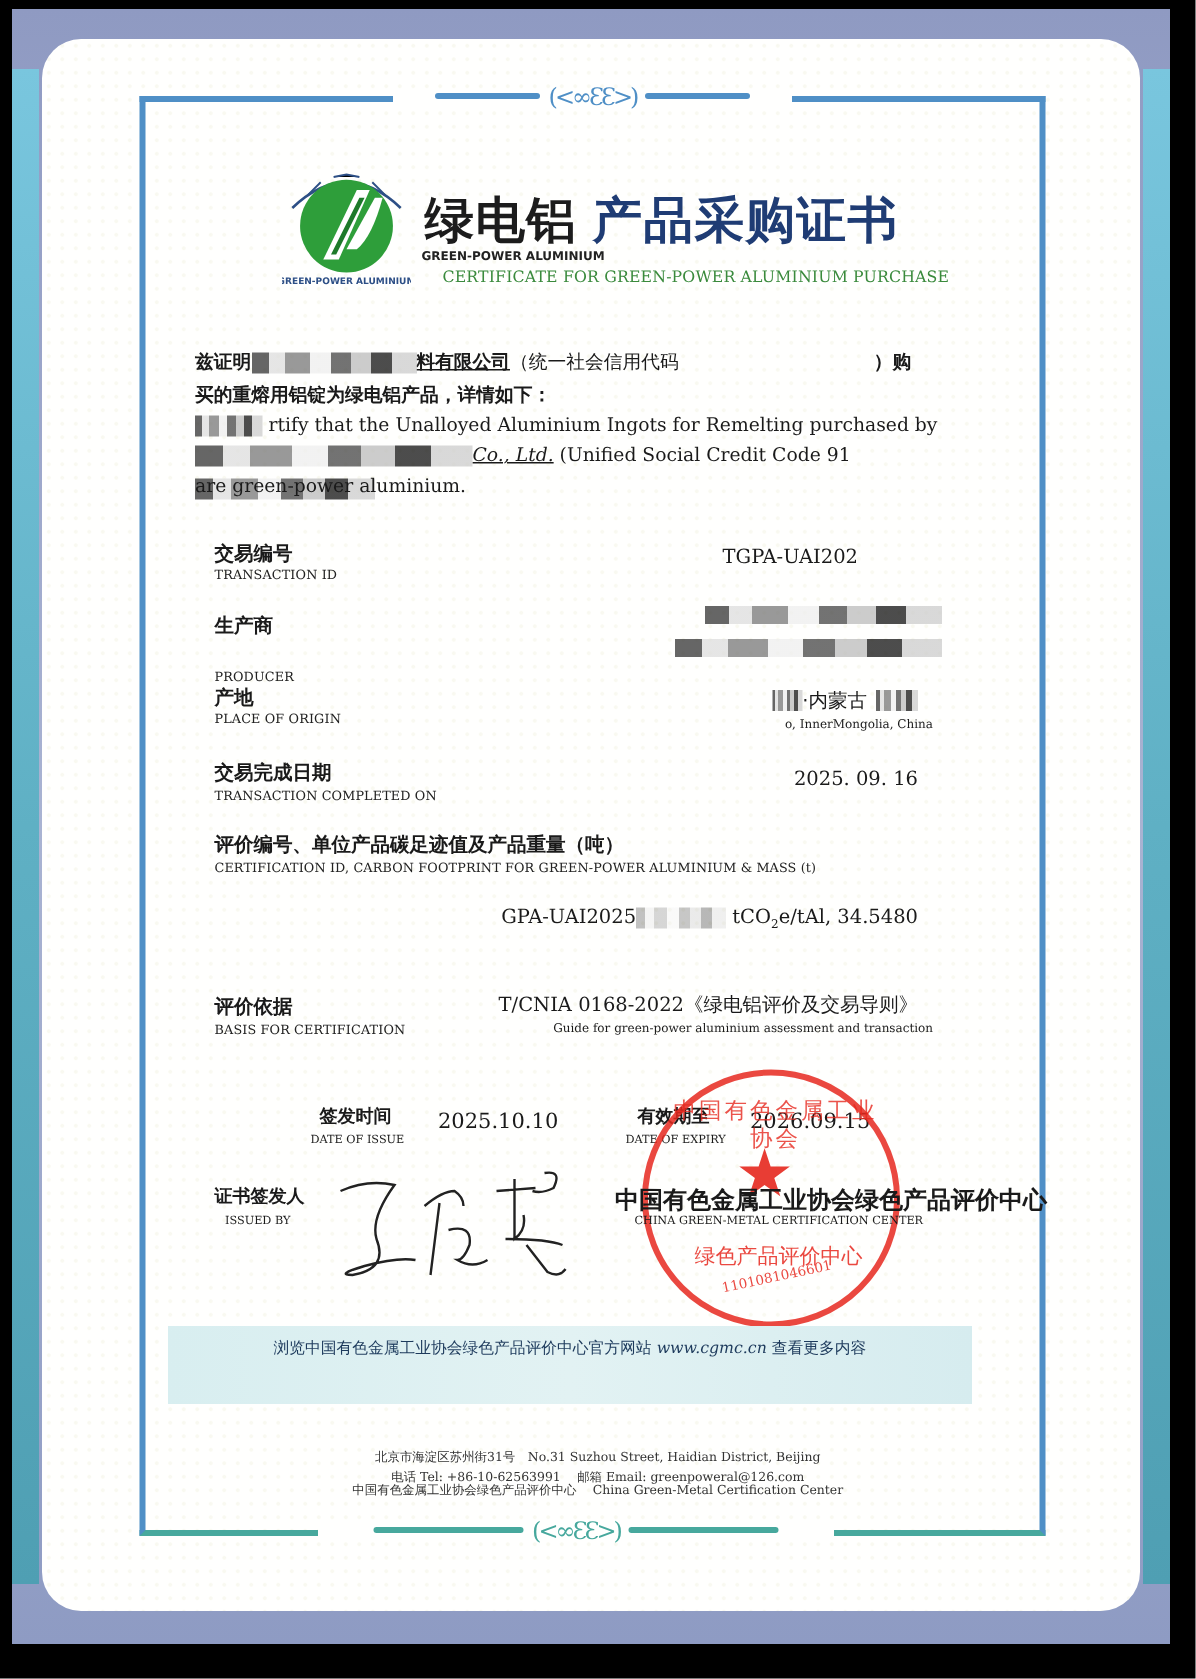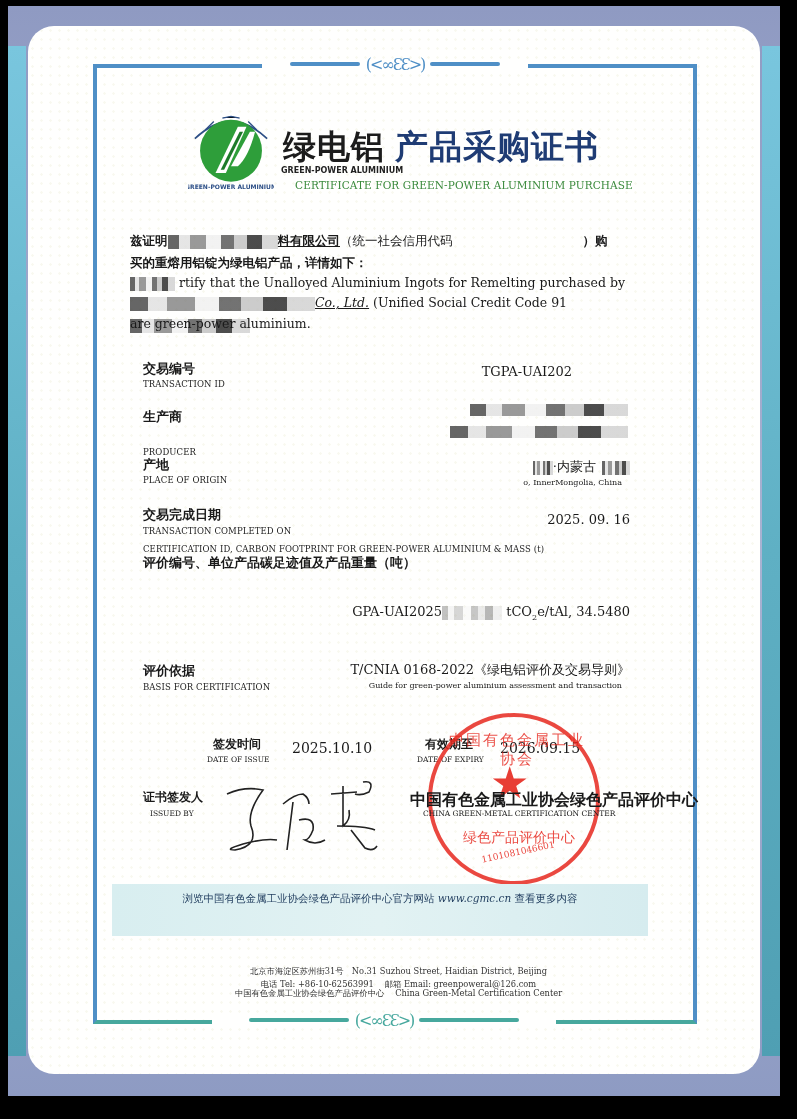--- a/index.html
+++ b/index.html
@@ -34,21 +34,21 @@
   .title-en { position:absolute; left:295px; top:179px; font-size:10.5px; color:#3a8a3c; letter-spacing:0.1px; white-space:nowrap; }
 
   .para { position:absolute; left:130px; width:520px; font-size:12.5px; line-height:22px; }
   .cn { font-family:"DejaVu Sans",sans-serif; font-weight:bold; }
   .blur { display:inline-block; height:14px; vertical-align:middle;
      background:linear-gradient(90deg,#333 0 10%,#ddd 10% 20%,#777 20% 35%,#eee 35% 48%,#444 48% 60%,#bbb 60% 72%,#111 72% 85%,#ccc 85% 100%); opacity:0.75; }
   .u { text-decoration:underline; }
 
   .field-cn { position:absolute; left:143px; font-family:"DejaVu Sans",sans-serif; font-weight:bold; font-size:13px; }
   .field-en { position:absolute; left:143px; font-size:8.5px; color:#222; letter-spacing:0.1px; }
-  .value { position:absolute; right:167px; font-size:13px; text-align:right; white-space:nowrap; }
+  .value { position:absolute; right:185px; font-size:13px; text-align:right; white-space:nowrap; }
   .value-small { position:absolute; right:175px; font-size:8px; text-align:right; white-space:nowrap; }
 
   .sig-label-cn { position:absolute; font-family:"DejaVu Sans",sans-serif; font-weight:bold; font-size:12px; }
   .sig-label-en { position:absolute; font-size:7.5px; }
 
   .stamp { position:absolute; left:428px; top:713px; width:172px; height:172px; border-radius:50%;
            border:4px solid rgba(230,40,30,0.85); box-sizing:border-box; }
   .stamp-star { position:absolute; left:58px; top:44px; font-size:44px; color:rgba(230,40,30,0.9); line-height:1; }
   .stamp-center { position:absolute; left:22px; top:112px; width:130px; text-align:center; font-family:"DejaVu Sans",sans-serif; font-size:14px; color:rgba(230,40,30,0.85); }
   .stamp-num { position:absolute; left:30px; top:130px; width:112px; text-align:center; font-size:9px; color:rgba(230,40,30,0.85); transform:rotate(-12deg); }
@@ -130,21 +130,21 @@
 <div class="field-cn" style="top:456px;">产地</div>
 <div class="field-en" style="top:475px;">PLACE OF ORIGIN</div>
 <div class="value cn" style="top:458px;font-weight:normal;"><span class="blur" style="width:20px"></span><span>·内蒙古</span><span class="blur" style="width:28px;margin-left:6px"></span></div>
 <div class="value-small" style="top:478px;">o, InnerMongolia, China</div>
 
 <div class="field-cn" style="top:506px;">交易完成日期</div>
 <div class="field-en" style="top:526px;">TRANSACTION COMPLETED ON</div>
 <div class="value" style="top:512px;">2025. 09. 16</div>
 
 <div class="field-cn" style="top:554px;">评价编号、单位产品碳足迹值及产品重量（吨）</div>
-<div class="field-en" style="top:544px;">CERTIFICATION ID, CARBON FOOTPRINT FOR GREEN-POWER ALUMINIUM &amp; MASS (t)</div>
+<div class="field-en" style="top:574px;">CERTIFICATION ID, CARBON FOOTPRINT FOR GREEN-POWER ALUMINIUM &amp; MASS (t)</div>
 <div class="value" style="top:604px;">
   <span>GPA-UAI2025</span><span class="blur" style="width:60px;opacity:0.3"></span> <span>tCO</span><sub style="font-size:8px">2</sub><span>e/tAl, 34.5480</span>
 </div>
 
 <div class="field-cn" style="top:662px;">评价依据</div>
 <div class="field-en" style="top:682px;">BASIS FOR CERTIFICATION</div>
 <div class="value" style="top:661px;">T/CNIA 0168-2022《绿电铝评价及交易导则》</div>
 <div class="value-small" style="top:681px;">Guide for green-power aluminium assessment and transaction</div>
 
 <div class="sig-label-cn" style="left:213px;top:736px;">签发时间</div>

